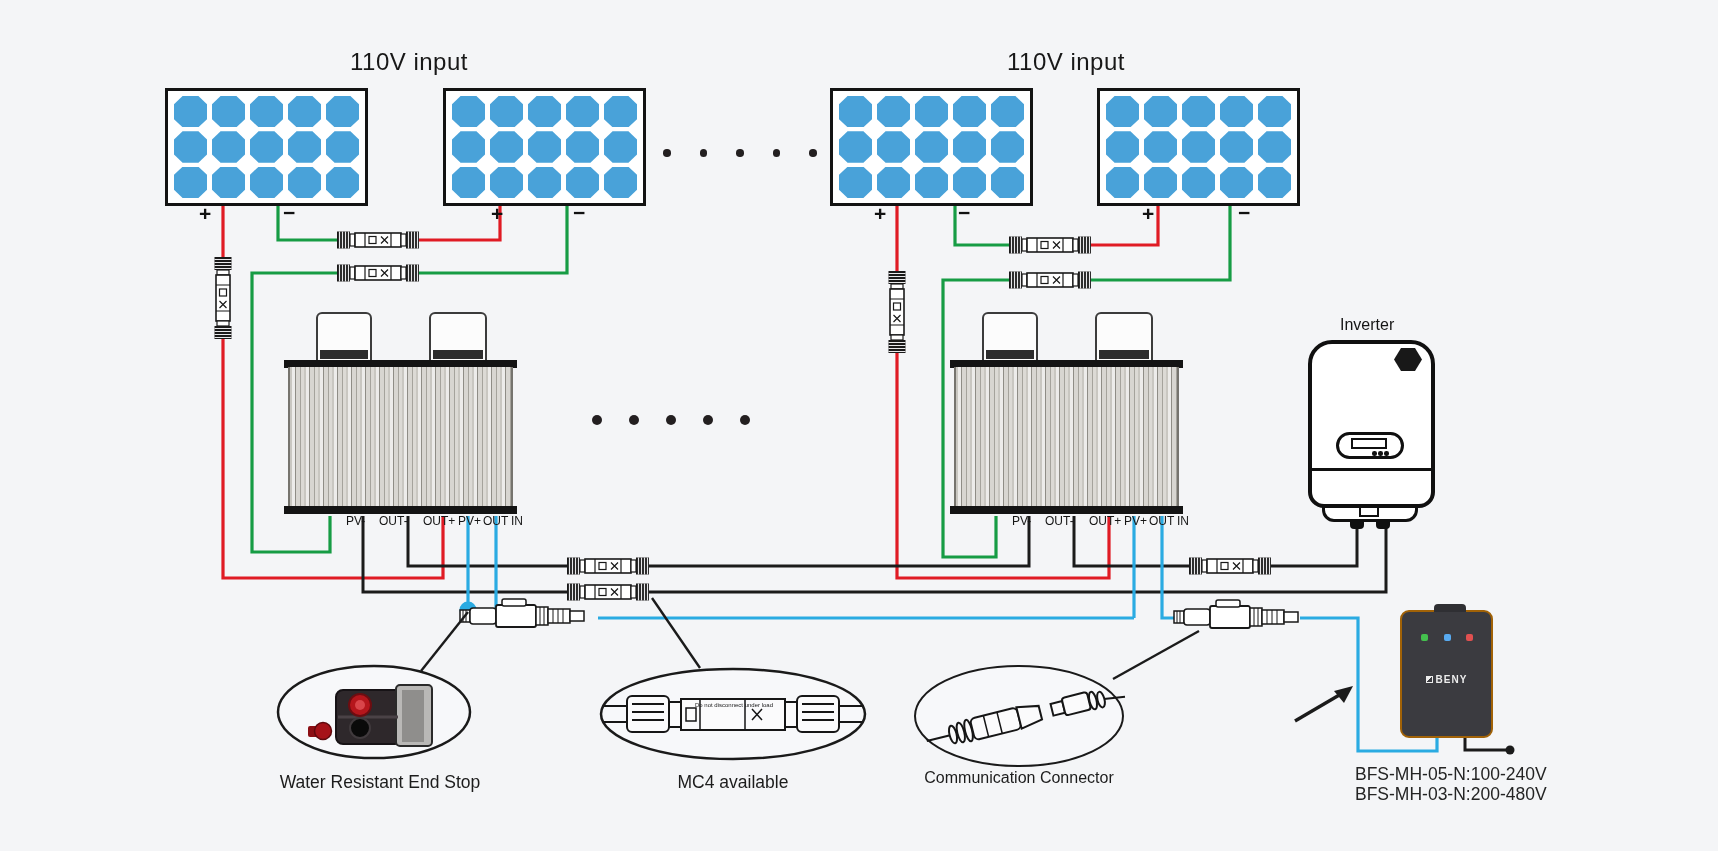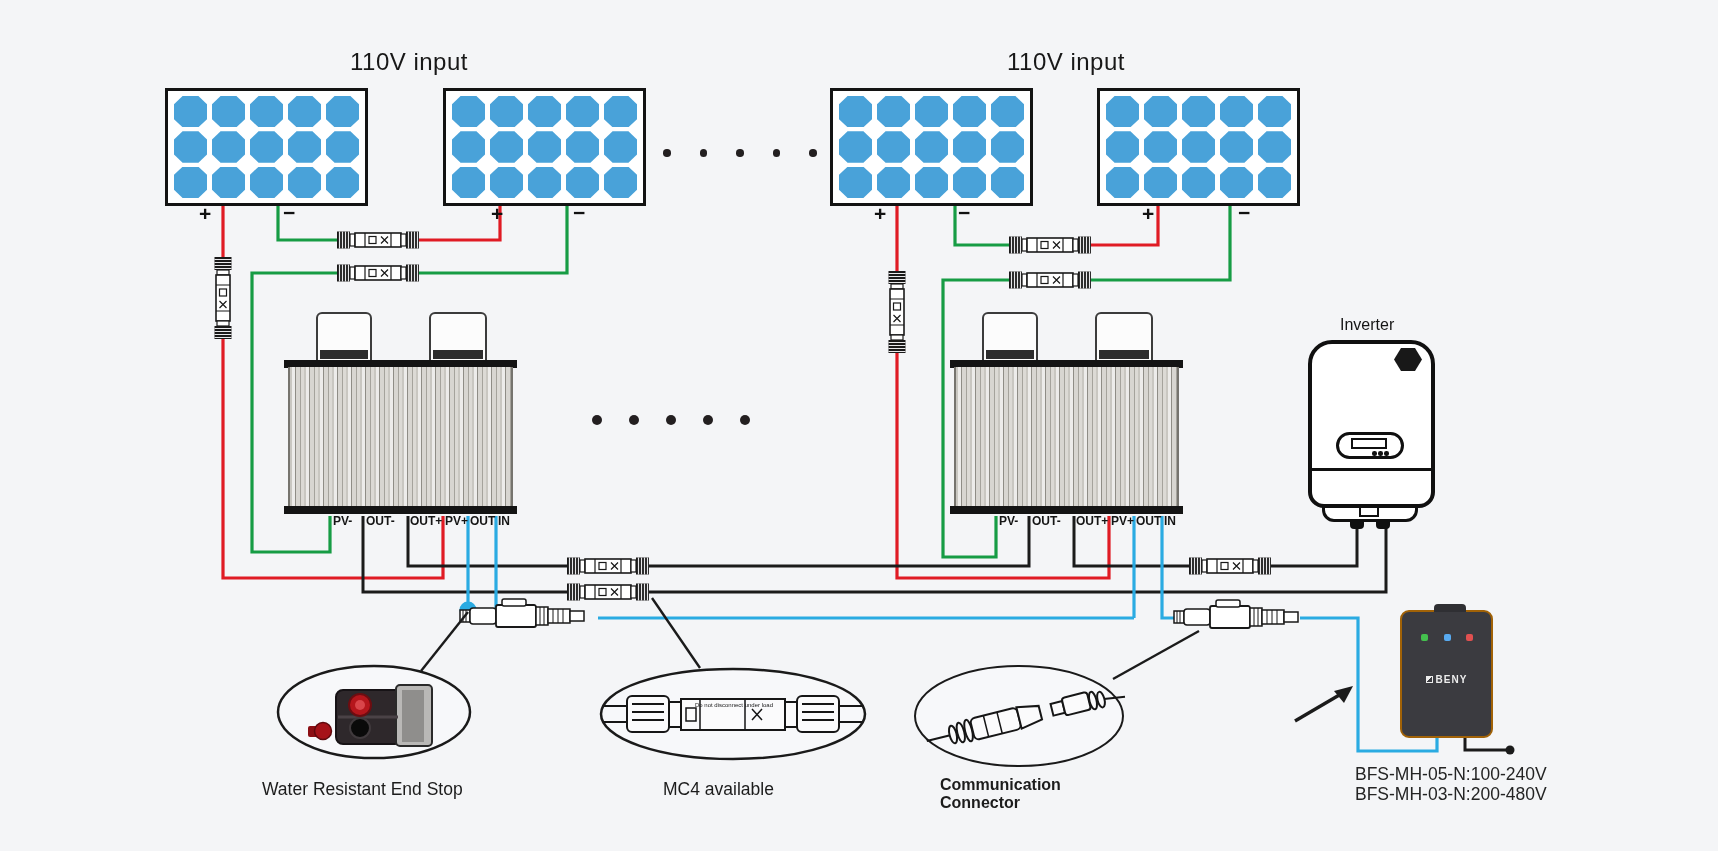--- a/index.html
+++ b/index.html
@@ -18,21 +18,21 @@
   .sign{position:absolute;font-size:21px;font-weight:700;color:#111;}
 
   
   .mi-heatsink{position:absolute;height:139px;
     background:repeating-linear-gradient(to right,#c9c7c1 0 2px,#edecea 2px 5px,#8f8d86 5px 6px,#d8d6d1 6px 10px,#a5a39c 10px 11px,#dcdad5 11px 14px);
     border-left:2px solid #76746e;border-right:2px solid #76746e;}
   .mi-bar{position:absolute;height:8px;background:#141414;}
   .mi-box{position:absolute;width:56px;height:50px;background:#fcfcfc;border:2px solid #3c3c3c;
           border-radius:6px 6px 2px 2px;}
   .mi-box::after{content:"";position:absolute;left:2px;right:2px;bottom:1px;height:9px;background:#2d2d2d;}
-  .term{position:absolute;font-size:12px;font-weight:700;color:#151515;white-space:nowrap;}
+  .term{position:absolute;font-size:12px;font-weight:400;color:#151515;white-space:nowrap;padding-left:13px;}
 
   
   .dotrow{position:absolute;display:flex;align-items:center;}
   .dot{border-radius:50%;background:#231f20;}
 
   
   .inverter{position:absolute;left:1308px;top:340px;width:127px;height:168px;background:#fff;
             border:4px solid #101010;border-radius:24px 24px 16px 16px;}
   .inv-hex{position:absolute;left:82px;top:4px;width:28px;height:23px;background:#181818;
            clip-path:polygon(25% 0,75% 0,100% 50%,75% 100%,25% 100%,0 50%);}
@@ -50,21 +50,21 @@
   
   .beny{position:absolute;left:1400px;top:610px;width:93px;height:128px;background:#3b3b40;
         border:2px solid #a16207;border-radius:9px;}
   .beny-tab{position:absolute;left:32px;top:-8px;width:32px;height:8px;background:#2f2f33;border-radius:4px 4px 0 0;}
   .led{position:absolute;top:22px;width:7px;height:7px;border-radius:2px;}
   .beny-logo{position:absolute;left:0;right:0;top:62px;display:flex;justify-content:center;align-items:center;
              gap:3px;color:#ececec;font-size:10px;font-weight:700;letter-spacing:1px;}
   .beny-mark{width:7px;height:7px;border:1.5px solid #ececec;background:linear-gradient(135deg,#ececec 46%,transparent 46%);}
 
   
-  .callout-label{position:absolute;font-size:17.5px;color:#1c1c1c;margin-top:7px;}
+  .callout-label{position:absolute;font-size:17.5px;color:#1c1c1c;text-align:center;}
   .endcable{position:absolute;left:1195px;top:684px;font-size:19px;font-weight:600;line-height:22px;
             white-space:pre-line;color:#141414;}
   .model-line{position:absolute;left:1355px;font-size:17.5px;color:#242424;white-space:nowrap;}
   .mc4warn{position:absolute;left:690px;top:702px;width:88px;font-size:6px;line-height:7px;
            text-align:center;color:#222;}
   .inv-label{position:absolute;left:1340px;top:316px;font-size:16px;color:#151515;}
 </style>
 </head>
 <body>
 
@@ -359,18 +359,18 @@
   <div class="led" style="left:42px;background:#58aaf0;"></div>
   <div class="led" style="left:64px;background:#e05050;"></div>
   <div class="beny-logo">
     <span class="beny-mark"></span>
     <span>BENY</span>
   </div>
 </div>
 
 <div class="callout-label" style="left:262px;top:772px;width:236px;">Water Resistant End Stop</div>
 <div class="callout-label" style="left:663px;top:772px;width:140px;">MC4 available</div>
-<div class="callout-label" style="left:940px;top:769px;width:200px;font-size:16px;font-weight:bold;">Communication Connector</div>
+<div class="callout-label" style="left:919px;top:769px;width:200px;font-size:16px;">Communication Connector</div>
 <div class="mc4warn">Do not disconnect under load</div>
 <div class="model-line" style="top:764px;">BFS-MH-05-N:100-240V</div>
 <div class="model-line" style="top:784px;">BFS-MH-03-N:200-480V</div>
 
 </div>
 
 </body></html>

